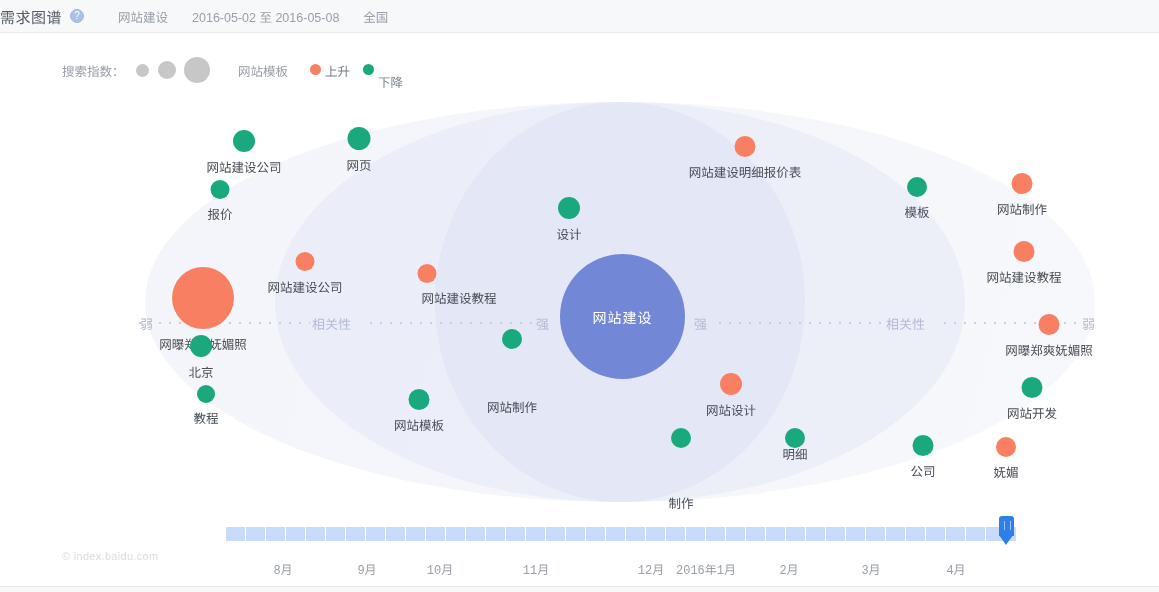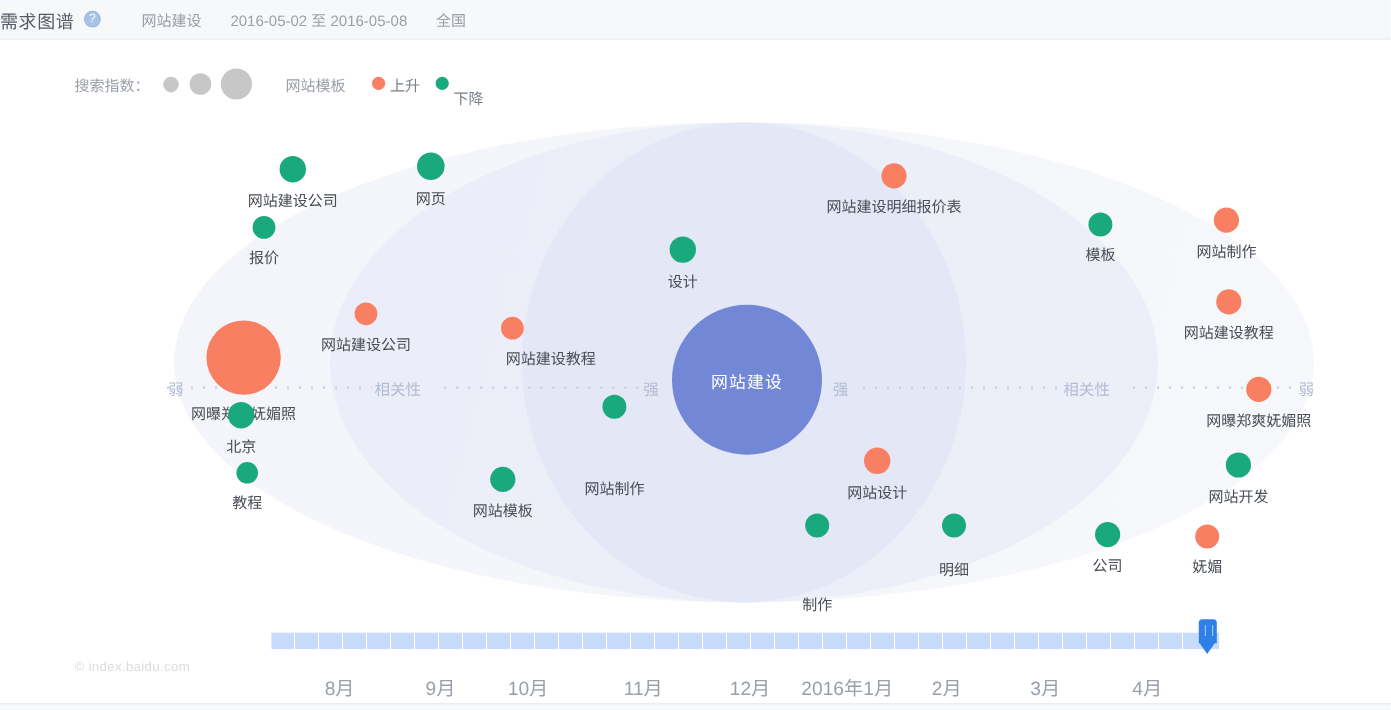--- a/index.html
+++ b/index.html
@@ -126,22 +126,22 @@
   #handle .pin-tip{
     position:absolute;left:0;top:19px;width:0;height:0;
     border-left:7.5px solid transparent;border-right:7.5px solid transparent;
     border-top:10px solid #2f7fe8;
   }
   #handle .grip{
     position:absolute;left:5px;top:5px;width:5px;height:9px;
     border-left:1px solid #9dc4f3;border-right:1px solid #9dc4f3;
   }
   .tick-label{
-    position:absolute;top:48px;font-size:16px;color:#9aa0a8;
-    transform:translateX(-50%);white-space:nowrap;
+    position:absolute;top:48px;font-size:12px;color:#9aa0a8;
+    transform:translateX(-50%);white-space:nowrap;font-family:Liberation Mono, monospace;
   }
 
   
   #bottom-strip{
     position:absolute;left:0;top:586px;width:1159px;height:6px;
     background:#f7f8fa;border-top:1px solid #e8eaed;
   }
 </style>
 </head>
 <body>
@@ -260,21 +260,21 @@
       <div class="node down" style="left: 1032px; top: 285px; width: 0px;">
         <div class="bub" style="width: 21px; height: 21px;"></div>
         <div class="lbl" style="top: 26px;">网站开发</div>
       </div>
       <div class="node down" style="left: 681px; top: 336px; width: 0px;">
         <div class="bub" style="width: 20px; height: 20px;"></div>
         <div class="lbl" style="top: 25px; margin-top: 40px;">制作</div>
       </div>
       <div class="node down" style="left: 795px; top: 336px; width: 0px;">
         <div class="bub" style="width: 20px; height: 20px;"></div>
-        <div class="lbl" style="top: 36px;">明细</div>
+        <div class="lbl" style="top: 16px;">明细</div>
       </div>
       <div class="node down" style="left: 923px; top: 343px; width: 0px;">
         <div class="bub" style="width: 21px; height: 21px;"></div>
         <div class="lbl" style="top: 26px;">公司</div>
       </div>
       <div class="node up" style="left: 1006px; top: 345px; width: 0px;">
         <div class="bub" style="width: 20px; height: 20px;"></div>
         <div class="lbl" style="top: 25px; text-align: right;">妩媚</div>
       </div>
     </div>
@@ -290,21 +290,21 @@
     <div class="pin-body">
       <div class="grip"></div>
     </div>
     <div class="pin-tip"></div>
   </div>
   <div id="tick-layer">
       <div class="tick-label" style="left: 283px;">8月</div>
       <div class="tick-label" style="left: 367px;">9月</div>
       <div class="tick-label" style="left: 440px;">10月</div>
       <div class="tick-label" style="left: 536px;">11月</div>
-      <div class="tick-label" style="left: 625px;">12月</div>
+      <div class="tick-label" style="left: 651px;">12月</div>
       <div class="tick-label" style="left: 706px;">2016年1月</div>
       <div class="tick-label" style="left: 789px;">2月</div>
       <div class="tick-label" style="left: 871px;">3月</div>
       <div class="tick-label" style="left: 956px;">4月</div>
     </div>
 </div>
 
 <div id="bottom-strip"></div>
 
 </body></html>

